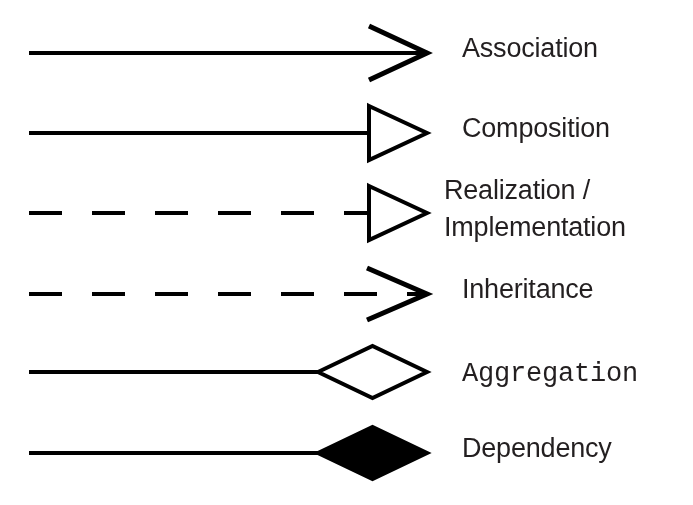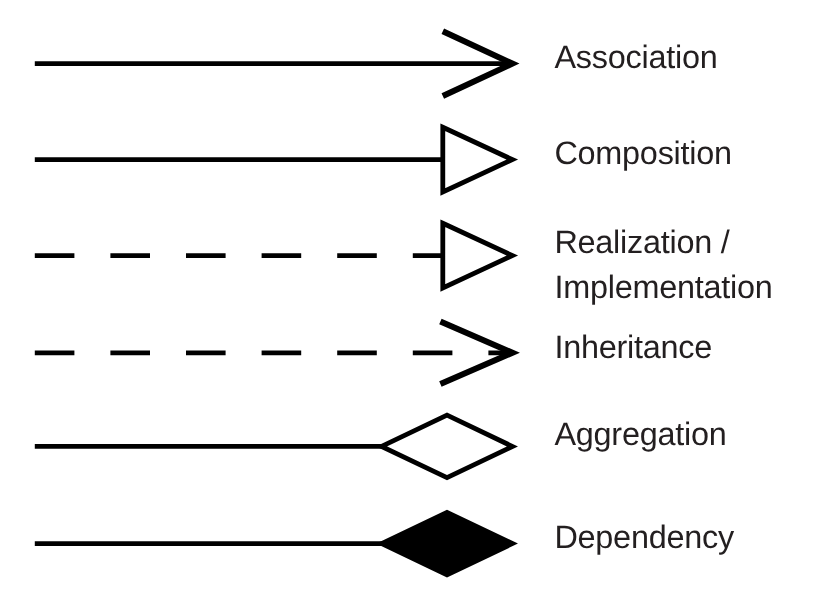--- a/index.html
+++ b/index.html
@@ -66,19 +66,19 @@
         <polygon points="318,372 372.5,346 427,372 372.5,398" fill="#ffffff" stroke="#000000" stroke-width="4" stroke-linejoin="miter"></polygon>
       </g>
       <g>
         <line x1="29" y1="453" x2="320" y2="453" stroke="#000000" stroke-width="4" stroke-linecap="butt"></line>
         <polygon points="318,453 372.5,427 427,453 372.5,479" fill="#000000" stroke="#000000" stroke-width="4" stroke-linejoin="miter"></polygon>
       </g>
     </svg>
   <div id="label-layer">
       <div class="notation-label" style="left: 462px; top: 30px;">Association</div>
       <div class="notation-label" style="left: 462px; top: 110px;">Composition</div>
-      <div class="notation-label" style="left: 462px; top: 172px; margin-top: 12px;">Realization /
+      <div class="notation-label" style="left: 444px; top: 172px;">Realization /
 Implementation</div>
       <div class="notation-label" style="left: 462px; top: 271px;">Inheritance</div>
-      <div class="notation-label" style="left: 462px; top: 344px;">Aggregation</div>
+      <div class="notation-label" style="left: 462px; top: 356px; font-family: Liberation Mono, monospace;">Aggregation</div>
       <div class="notation-label" style="left: 462px; top: 430px;">Dependency</div>
     </div>
 </div>
 
 </body></html>

